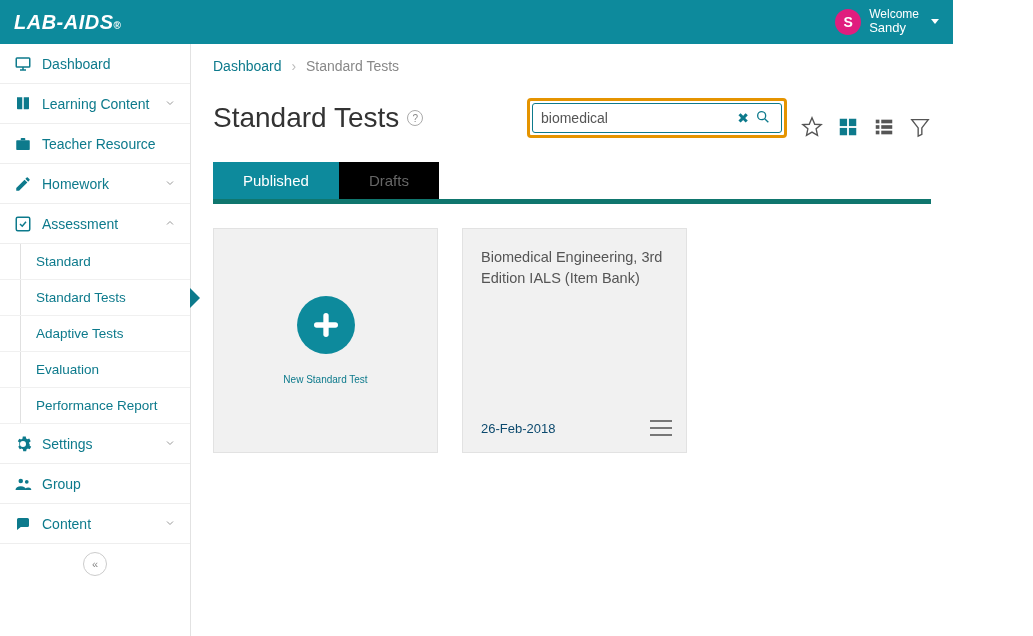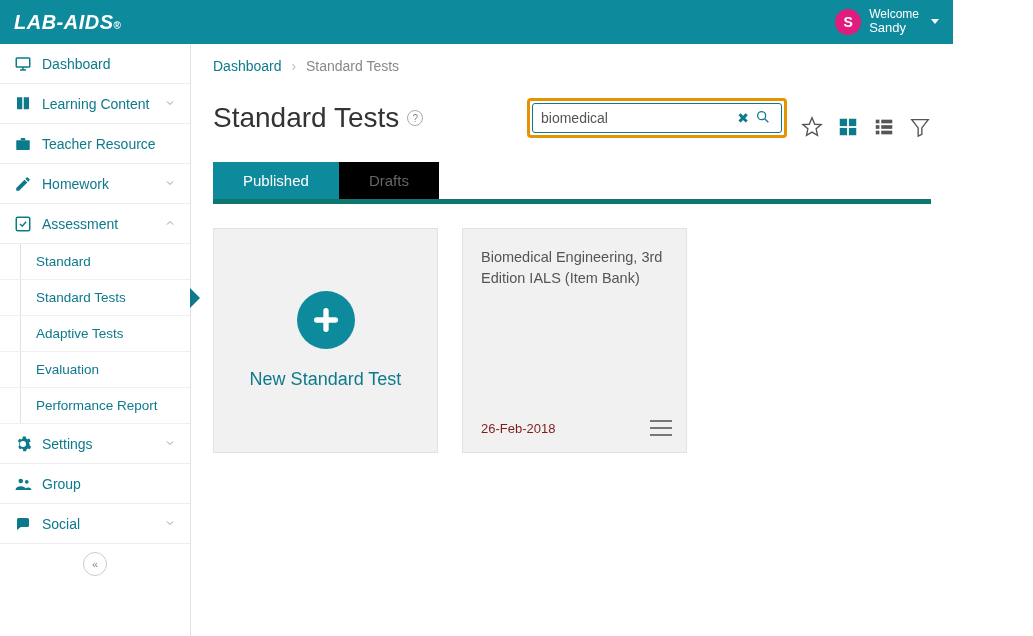--- a/index.html
+++ b/index.html
@@ -49,24 +49,24 @@
   .tabs { display: flex; border-bottom: 5px solid #0f766e; margin: 18px 22px 0; }
   .tab { padding: 10px 30px; font-size: 15px; cursor: pointer; }
   .tab.active { background: #0d8a9c; color: #fff; }
   .tab.inactive { background: #000000; color: #666; }
   
   .cards { display: flex; gap: 24px; padding: 24px 22px; }
   .card { width: 225px; height: 225px; background: #f1f1f1; border: 1px solid #e2e2e2; display: flex; flex-direction: column; }
   .card.new { align-items: center; justify-content: center; cursor: pointer; }
   .plus-circle { width: 58px; height: 58px; border-radius: 50%; background: #0d8a9c; color: #fff; display: flex; align-items: center; justify-content: center; margin-bottom: 20px; }
   .plus-circle svg { width: 32px; height: 32px; fill: #fff; }
-  .new-label { color: #0d7a8c; font-size: 18px; }
+  .new-label { color: #0d7a8c; font-size: 10px; }
   .card.item { padding: 18px; position: relative; }
   .card-title { color: #555; font-size: 14.5px; line-height: 1.45; }
-  .card-footer { position: absolute; bottom: 16px; left: 18px; right: 14px; display: flex; align-items: center; justify-content: space-between; color: #7f1d1d; font-size: 13px; }
+  .card-footer { position: absolute; bottom: 16px; left: 18px; right: 14px; display: flex; align-items: center; justify-content: space-between; color: #0c4a6e; font-size: 13px; }
   .ham { width: 22px; height: 16px; display: flex; flex-direction: column; justify-content: space-between; cursor: pointer; }
   .ham span { height: 2px; background: #777; display: block; }
   
   .chev svg { width: 12px; height: 12px; }
 </style>
 </head>
 <body>
 <div class="app">
 
 <div class="header">
@@ -181,21 +181,21 @@
             </svg>
           </span>
       <span>Group</span>
     </div>
     <div class="nav-item">
       <span class="nav-icon">
             <svg viewBox="0 0 24 24" width="18" height="18" fill="currentColor">
               <path d="M4 4h14a2 2 0 0 1 2 2v8a2 2 0 0 1-2 2H9l-5 4V6a2 2 0 0 1 2-2z"></path>
             </svg>
           </span>
-      <span>Social</span>
+      <span>Content</span>
       <span class="chev"><svg viewBox="0 0 24 24" fill="none" stroke="currentColor" stroke-width="2">
               <polyline points="6 9 12 15 18 9"></polyline>
             </svg></span>
     </div>
     <div class="collapse-btn">«</div>
   </div>
 
   <div class="main">
     <div class="breadcrumb">
       <a href="#">Dashboard</a>

